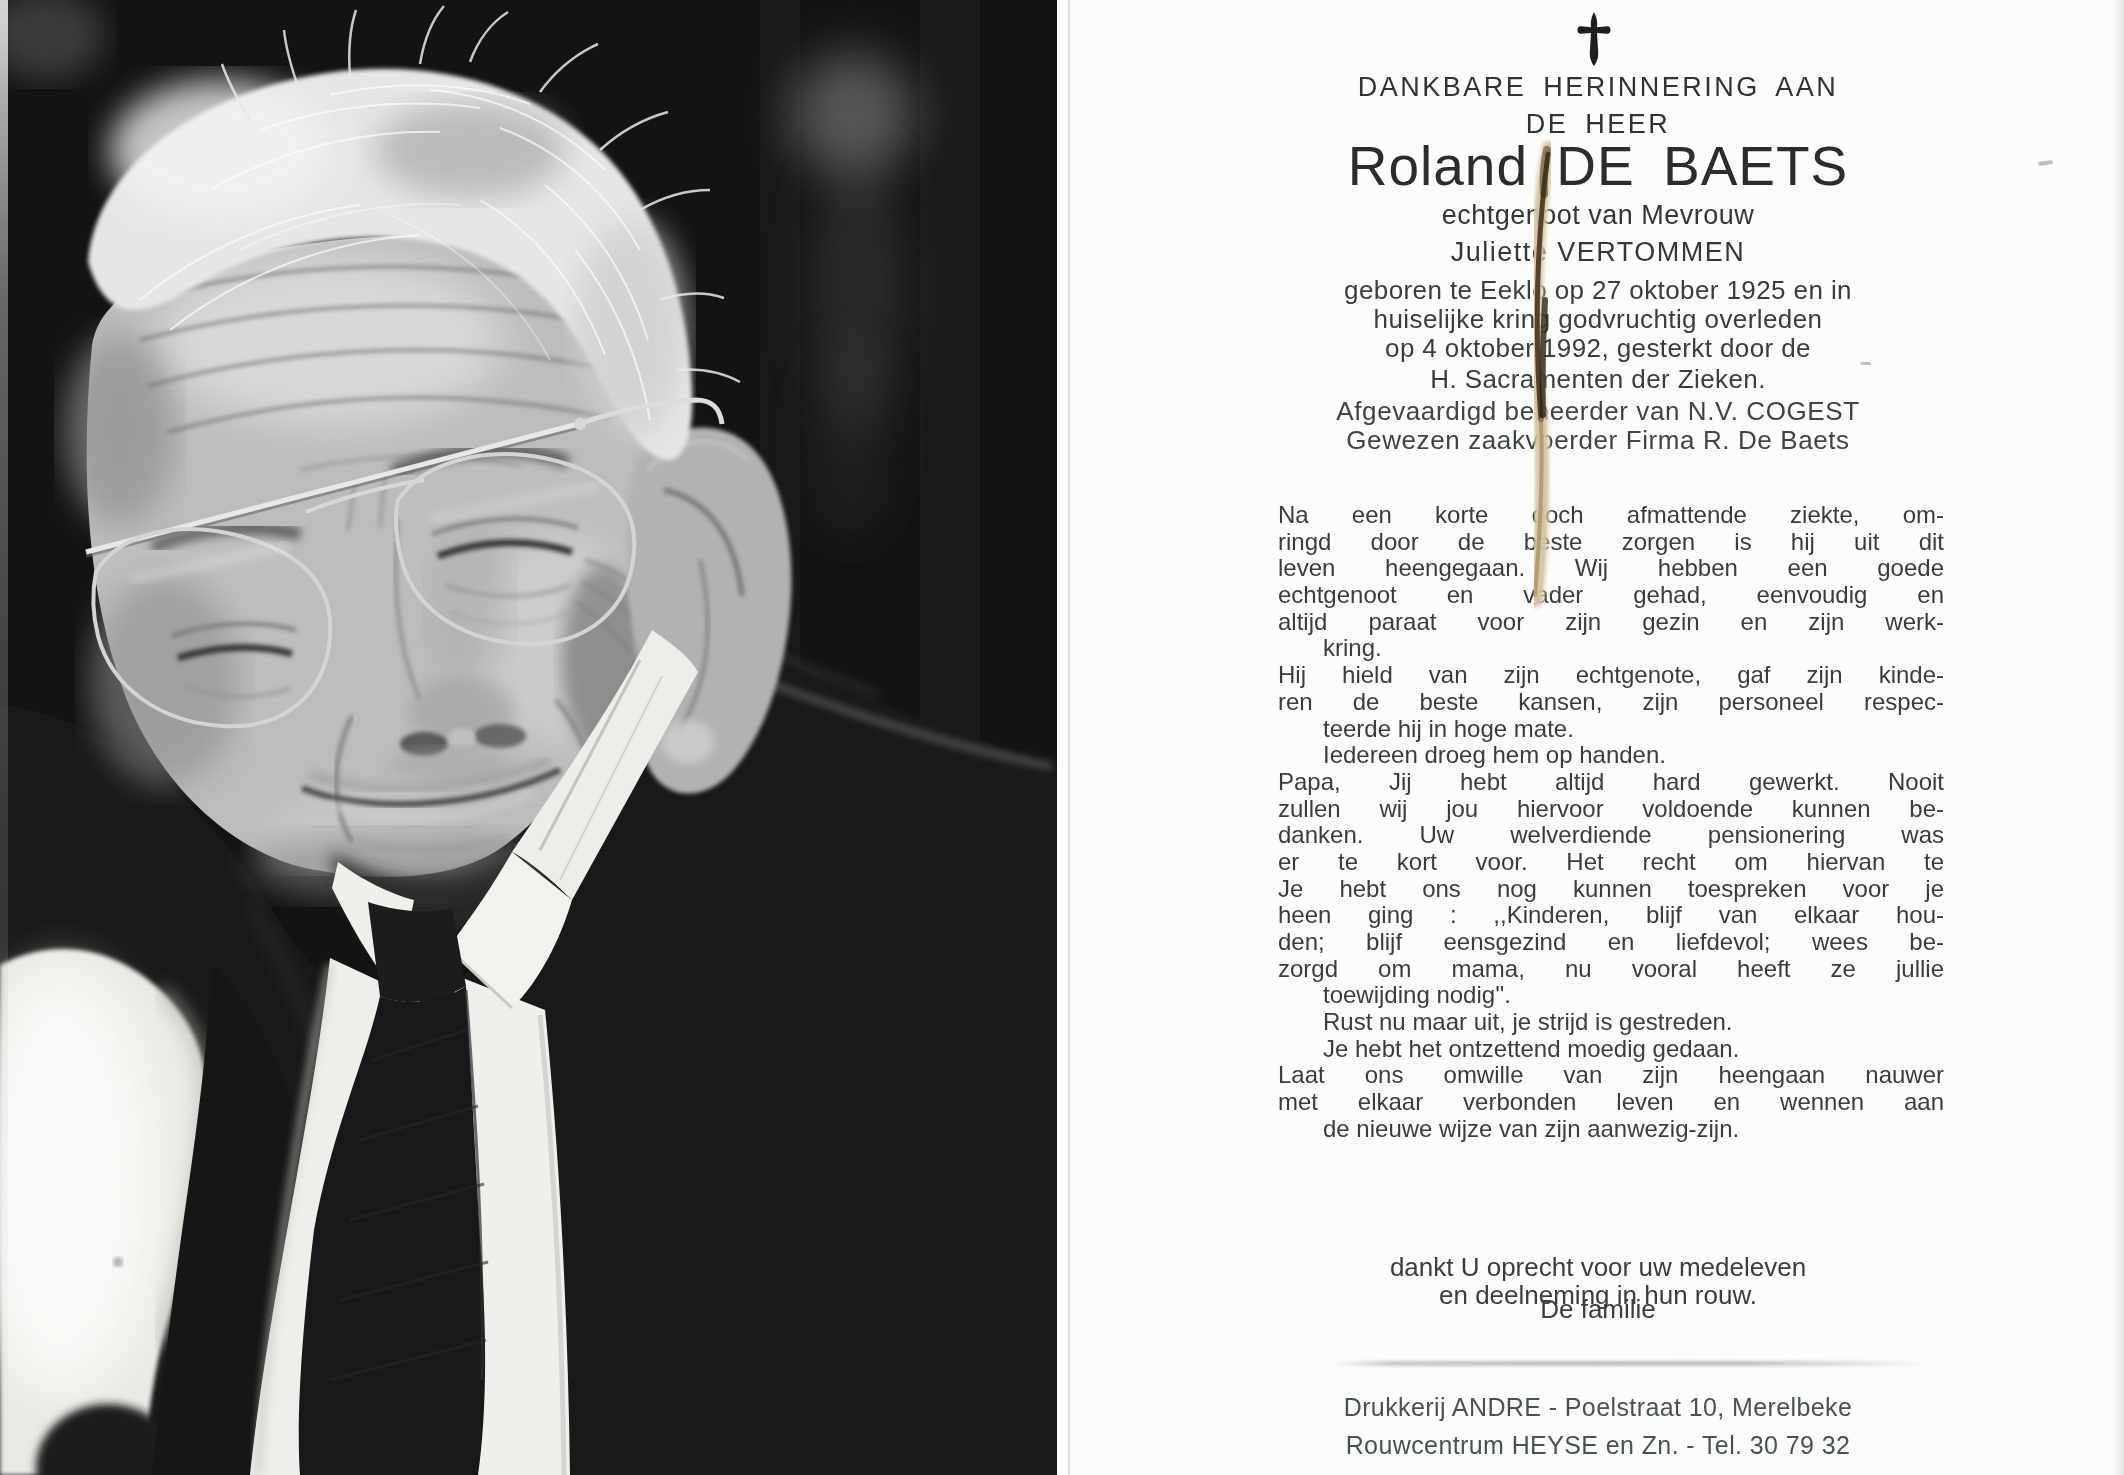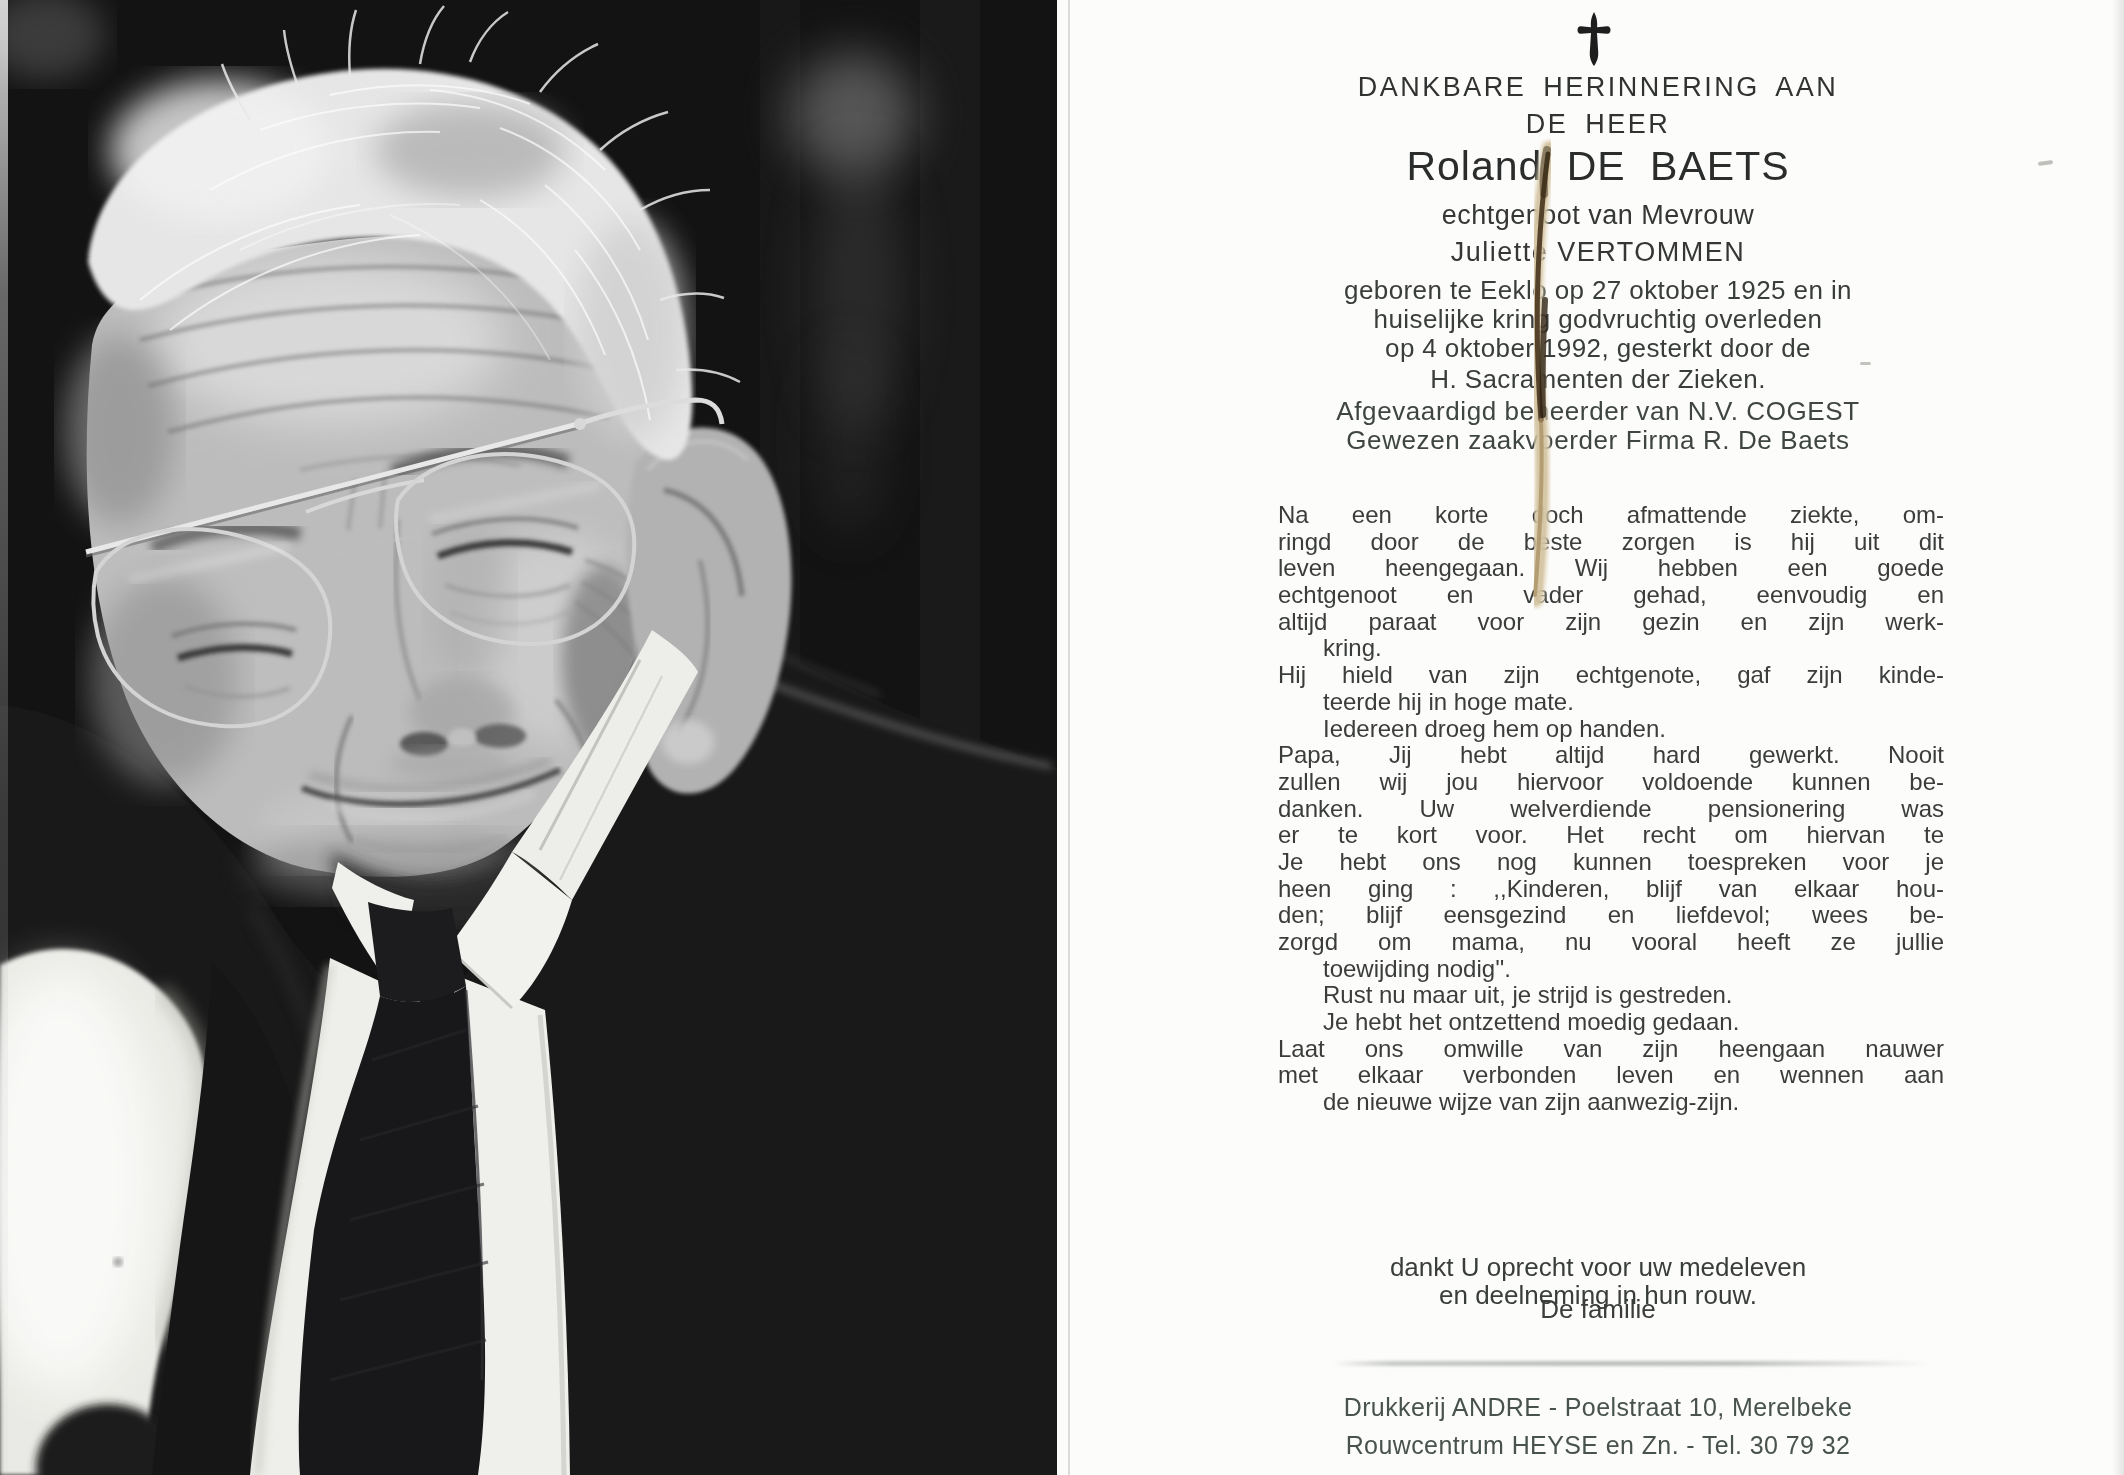--- a/index.html
+++ b/index.html
@@ -4,21 +4,21 @@
 <style>
   html,body{margin:0;padding:0;background:#ffffff;}
   #page{position:relative;width:2124px;height:1475px;overflow:hidden;background:#1d4ed8;
         font-family:Liberation Sans, sans-serif;}
   #photo{position:absolute;left:0;top:0;width:1057px;height:1475px;}
   #card{position:absolute;left:1057px;top:0;width:1067px;height:1475px;background:#fcfcfb;}
   .line{position:absolute;left:160px;width:762px;text-align:center;white-space:pre;color:#35383650;}
   .caps{font-size:27px;line-height:27px;letter-spacing:2.5px;word-spacing:7px;color:#303332;}
   #memorial-title-1{top:74px;}
   #memorial-title-2{top:111px;}
-  #deceased-name{top:146px;font-size:41px;line-height:41px;letter-spacing:1px;word-spacing:12px;color:#2b2d2c;}
+  #deceased-name{top:146px;font-size:55px;line-height:41px;letter-spacing:1px;word-spacing:12px;color:#2b2d2c;}
   #spouse-intro{top:202px;font-size:27px;line-height:27px;letter-spacing:.5px;color:#343735;}
   #spouse-name{top:239px;font-size:27px;line-height:27px;letter-spacing:1.5px;color:#343735;}
   .vitae{font-size:26px;line-height:26px;letter-spacing:.4px;color:#3a3e3b;}
   #vitae-0{top:277px;} #vitae-1{top:306px;} #vitae-2{top:335px;} #vitae-3{top:366px;}
   .title-line{font-size:26px;line-height:26px;letter-spacing:.6px;color:#3f4642;}
   #title-0{top:398px;} #title-1{top:427px;}
   #memorial-paragraph{position:absolute;left:221px;top:502px;width:666px;}
   .pl{height:26.7px;line-height:26.7px;font-size:24px;color:#3a3d3b;white-space:normal;}
   .pl.j{text-align:justify;text-align-last:justify;}
   .pl.e{text-align:left;margin-left:45px;}
@@ -254,20 +254,21 @@
     <div class="line title-line" id="title-1">Gewezen zaakvoerder Firma R. De Baets</div>
 
     <div id="memorial-paragraph">
       <div class="pl j">Na een korte doch afmattende ziekte, om-</div>
       <div class="pl j">ringd door de beste zorgen is hij uit dit</div>
       <div class="pl j">leven heengegaan. Wij hebben een goede</div>
       <div class="pl j">echtgenoot en vader gehad, eenvoudig en</div>
       <div class="pl j">altijd paraat voor zijn gezin en zijn werk-</div>
       <div class="pl e">kring.</div>
       <div class="pl j">Hij hield van zijn echtgenote, gaf zijn kinde-</div>
+      <div class="pl j">ren de beste kansen, zijn personeel respec-</div>
       <div class="pl e">teerde hij in hoge mate.</div>
       <div class="pl e">Iedereen droeg hem op handen.</div>
       <div class="pl j">Papa, Jij hebt altijd hard gewerkt. Nooit</div>
       <div class="pl j">zullen wij jou hiervoor voldoende kunnen be-</div>
       <div class="pl j">danken. Uw welverdiende pensionering was</div>
       <div class="pl j">er te kort voor. Het recht om hiervan te</div>
       <div class="pl j">Je hebt ons nog kunnen toespreken voor je</div>
       <div class="pl j">heen ging : ,,Kinderen, blijf van elkaar hou-</div>
       <div class="pl j">den; blijf eensgezind en liefdevol; wees be-</div>
       <div class="pl j">zorgd om mama, nu vooral heeft ze jullie</div>

